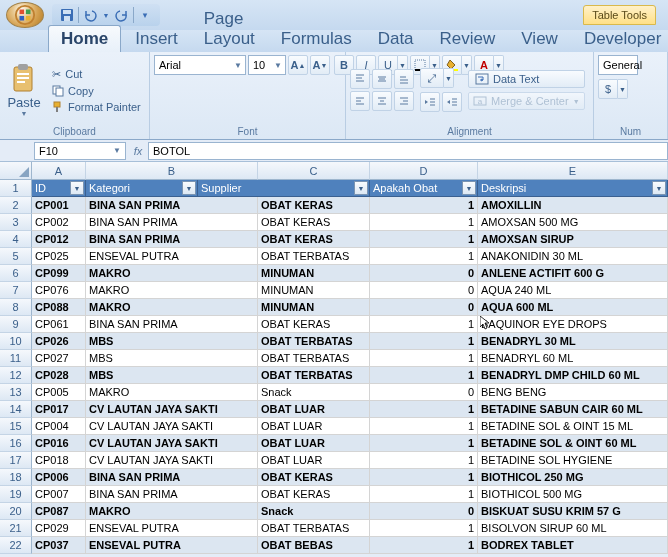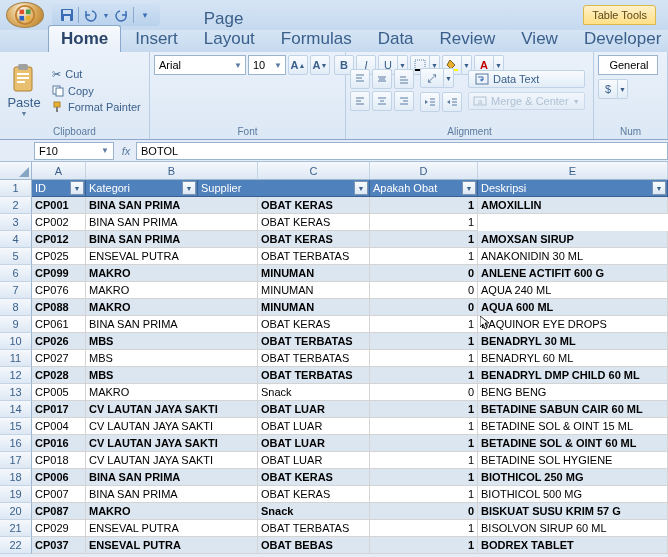--- a/index.html
+++ b/index.html
@@ -36,25 +36,25 @@
 .combo .dd { width:10px; text-align:center; color:#5a7aa0; font-size:8px; }
 .btn { width:20px; height:20px; border:1px solid #c0d2e6; background:linear-gradient(#f8fbfe,#e2ecf6); display:flex; align-items:center; justify-content:center; font-size:11px; color:#3a5f8a; border-radius:2px; }
 .btn-split { display:flex; }
 .btn-split .main { border-radius:2px 0 0 2px; }
 .btn-split .arr { width:10px; border-left:none; border-radius:0 2px 2px 0; font-size:7px; }
 
 
 .align-grid { display:grid; grid-template-columns:repeat(3,20px); grid-template-rows:repeat(2,20px); gap:2px; }
 
 
-.num-combo { width:60px;justify-content:center; }
+.num-combo { width:40px; }
 
 
 .fbar { height:22px; background:#e4ecf7; display:flex; align-items:center; border-bottom:1px solid #a7bfd8; }
-.namebox { width:80px; background:#fff; border:1px solid #9ab4d0; height:18px; margin:0 2px 0 34px; display:flex; align-items:center; padding:0 4px; font-size:11px; }
+.namebox { width:92px; background:#fff; border:1px solid #9ab4d0; height:18px; margin:0 2px 0 34px; display:flex; align-items:center; padding:0 4px; font-size:11px; }
 .namebox .dd { margin-left:auto; font-size:8px; color:#5a7aa0; }
 .fx { width:20px; text-align:center; font-style:italic; color:#5a7aa0; font-size:11px; }
 .formula { flex:1; background:#fff; border:1px solid #9ab4d0; height:18px; padding:0 4px; font-size:11px; display:flex; align-items:center; }
 
 
 .grid { background:#fff; }
 .colhead-row { display:flex; height:18px; }
 .selall { width:32px; background:linear-gradient(#f5f8fc,#dde8f4); border-right:1px solid #9eb6ce; border-bottom:1px solid #9eb6ce; position:relative; }
 .selall::after { content:""; position:absolute; right:2px; bottom:2px; border:5px solid transparent; border-right-color:#87a4c2; border-bottom-color:#87a4c2; }
 .colhead { background:linear-gradient(#f5f8fc,#dde8f4); border-right:1px solid #c4d4e5; border-bottom:1px solid #9eb6ce; text-align:center; font-size:11px; color:#3a5f8a; line-height:18px; }
@@ -360,20 +360,21 @@
         <div class="cell c-C">OBAT KERAS</div>
         <div class="cell c-D num">1</div>
         <div class="cell c-E">AMOXILLIN</div>
       </div>
       <div class="row odd">
         <div class="rowhead">3</div>
         <div class="cell c-A">CP002</div>
         <div class="cell c-B">BINA SAN PRIMA</div>
         <div class="cell c-C">OBAT KERAS</div>
         <div class="cell c-D num">1</div>
+        <div class="cell c-E">AMOXSAN 500 MG</div>
       </div>
       <div class="row even">
         <div class="rowhead">4</div>
         <div class="cell c-A">CP012</div>
         <div class="cell c-B">BINA SAN PRIMA</div>
         <div class="cell c-C">OBAT KERAS</div>
         <div class="cell c-D num">1</div>
         <div class="cell c-E">AMOXSAN SIRUP</div>
       </div>
       <div class="row odd">

